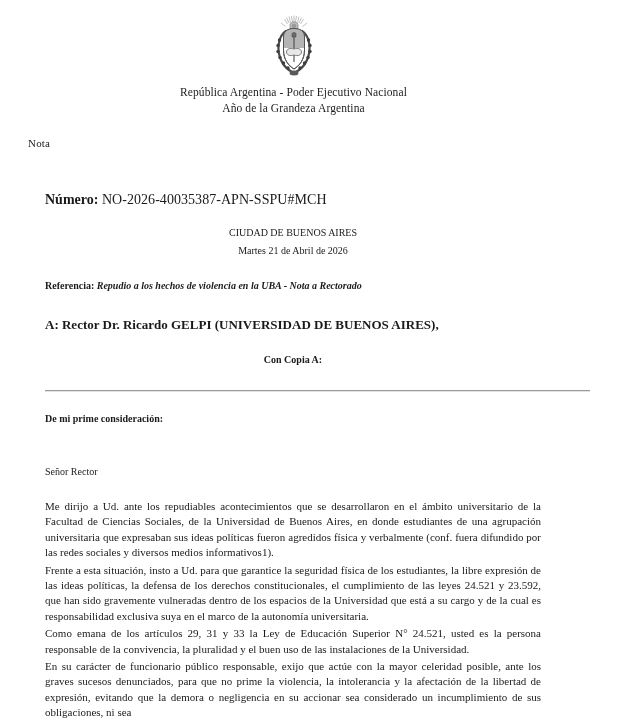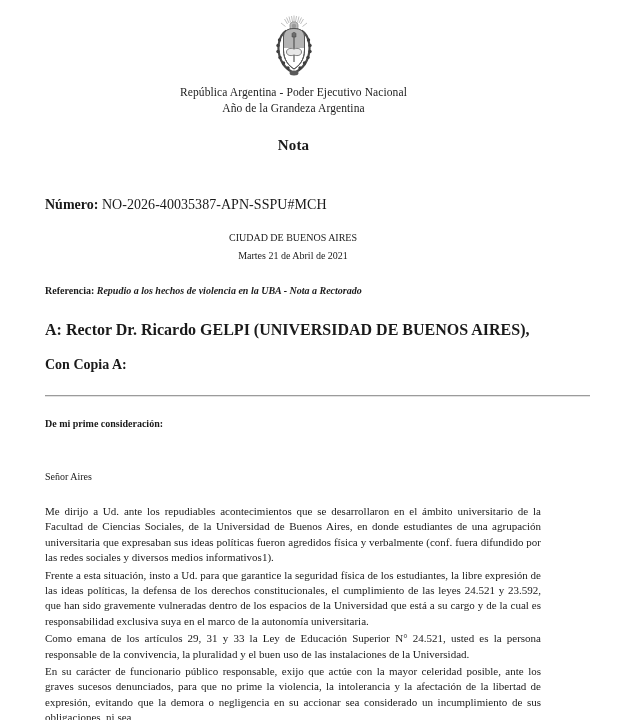--- a/index.html
+++ b/index.html
@@ -38,23 +38,23 @@
   .org-lines {
     margin-top: 4px;
     text-align: center;
     font-size: 11.5px;
     line-height: 16px;
     letter-spacing: 0.1px;
     color: #1c1c1c;
   }
   .nota-title {
     margin-top: 21px;
-    text-align: center;
-    font-size: 15px;
-    font-weight: bold;
+    text-align: left;
+    font-size: 11px;
+    font-weight: normal;
     letter-spacing: 0.2px;
   }
 
   
   .inner {
     padding: 0 18px 0 17px;
   }
   .numero-row {
     margin-top: 44px;
     font-size: 14px;
@@ -79,29 +79,30 @@
   .ref-row {
     margin-top: 19px;
     font-size: 10px;
     line-height: 14px;
     font-weight: bold;
   }
   .ref-row .ref-val { font-weight: bold; font-style: italic; }
 
   .addr-row {
     margin-top: 25px;
-    font-size: 16px;
+    font-size: 13px;
     line-height: 14px;
     font-weight: bold;
   }
   .cc-row {
     margin-top: 21px;
-    font-size: 14px;
-    line-height: 14px;
-    font-weight: bold;
+    font-size: 10px;
+    line-height: 14px;
+    font-weight: bold;
+    text-align: center;
   }
 
   .divider {
     margin-top: 23px;
     height: 2px;
     background: linear-gradient(to bottom, #9b9b9b 0, #9b9b9b 1px, #e2e2e2 1px, #e2e2e2 2px);
     width: 545px;
   }
 
   .greeting {
@@ -196,38 +197,38 @@
 
   <div class="inner">
 
     <div class="numero-row">
       <span class="lbl">Número:</span>
       <span class="val">NO-2026-40035387-APN-SSPU#MCH</span>
     </div>
 
     <div class="place-block">
       <span class="city">CIUDAD DE BUENOS AIRES</span>
-      <span class="date">Martes 21 de Abril de 2021</span>
+      <span class="date">Martes 21 de Abril de 2026</span>
     </div>
 
     <div class="ref-row">
       <span>Referencia:</span>
       <span class="ref-val">Repudio a los hechos de violencia en la UBA - Nota a Rectorado</span>
     </div>
 
     <div class="addr-row">A: Rector Dr. Ricardo GELPI (UNIVERSIDAD DE BUENOS AIRES),</div>
 
     <div class="cc-row">Con Copia A:</div>
 
     <div class="divider"></div>
 
     <div class="greeting">De mi prime consideración:</div>
 
     <div class="body-wrap">
-      <div class="salutation">Señor Aires</div>
+      <div class="salutation">Señor Rector</div>
 
       <p class="para first-para">Me dirijo a Ud. ante los repudiables acontecimientos que se desarrollaron en el ámbito universitario de la Facultad de Ciencias Sociales, de la Universidad de Buenos Aires, en donde estudiantes de una agrupación universitaria que expresaban sus ideas políticas fueron agredidos física y verbalmente (conf. fuera difundido por las redes sociales y diversos medios informativos1).</p>
       <p class="para">Frente a esta situación, insto a Ud. para que garantice la seguridad física de los estudiantes, la libre expresión de las ideas políticas, la defensa de los derechos constitucionales, el cumplimiento de las leyes 24.521 y 23.592, que han sido gravemente vulneradas dentro de los espacios de la Universidad que está a su cargo y de la cual es responsabilidad exclusiva suya en el marco de la autonomía universitaria.</p>
       <p class="para">Como emana de los artículos 29, 31 y 33 la Ley de Educación Superior N° 24.521, usted es la persona responsable de la convivencia, la pluralidad y el buen uso de las instalaciones de la Universidad.</p>
       <p class="para">En su carácter de funcionario público responsable, exijo que actúe con la mayor celeridad posible, ante los graves sucesos denunciados, para que no prime la violencia, la intolerancia y la afectación de la libertad de expresión, evitando que la demora o negligencia en su accionar sea considerado un incumplimiento de sus obligaciones, ni sea</p>
     </div>
 
   </div>
 </div>
 

